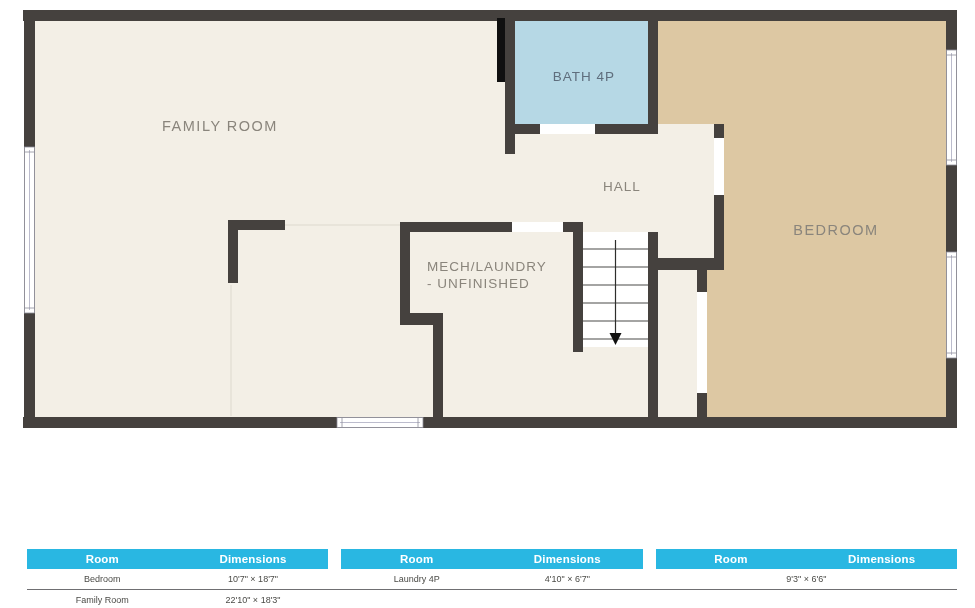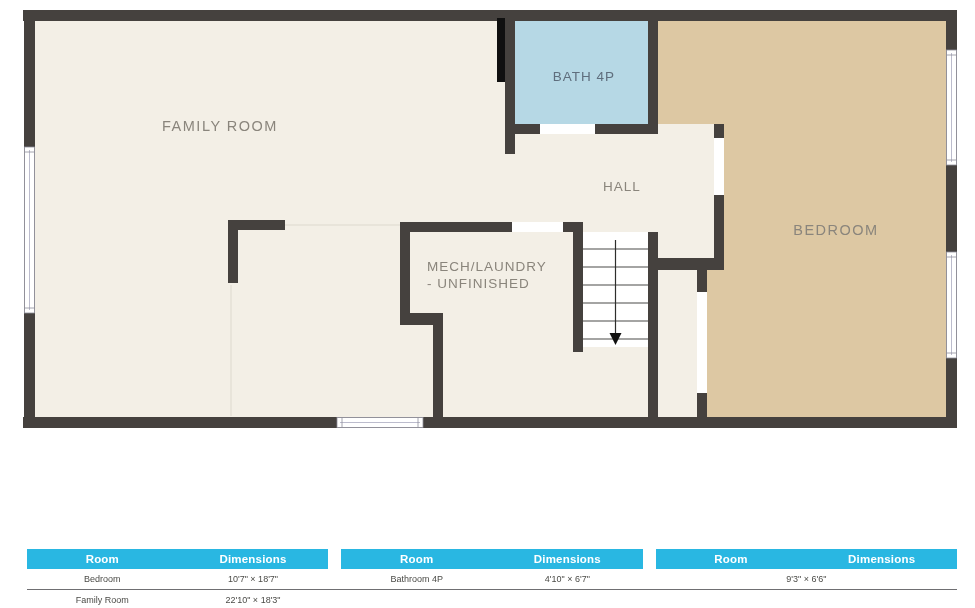--- a/index.html
+++ b/index.html
@@ -153,21 +153,21 @@
         <div class="tcell">Dimensions</div>
       </div>
     </div>
 
     <div class="trow tdata">
       <div class="tgroup">
         <div class="tcell">Bedroom</div>
         <div class="tcell">10'7" × 18'7"</div>
       </div>
       <div class="tgroup">
-        <div class="tcell">Bathroom 4P</div>
+        <div class="tcell">Laundry 4P</div>
         <div class="tcell">4'10" × 6'7"</div>
       </div>
       <div class="tgroup">
         <div class="tcell">9'3" × 6'6"</div>
       </div>
     </div>
 
     <div class="tdivider"></div>
 
     <div class="trow tdata">

